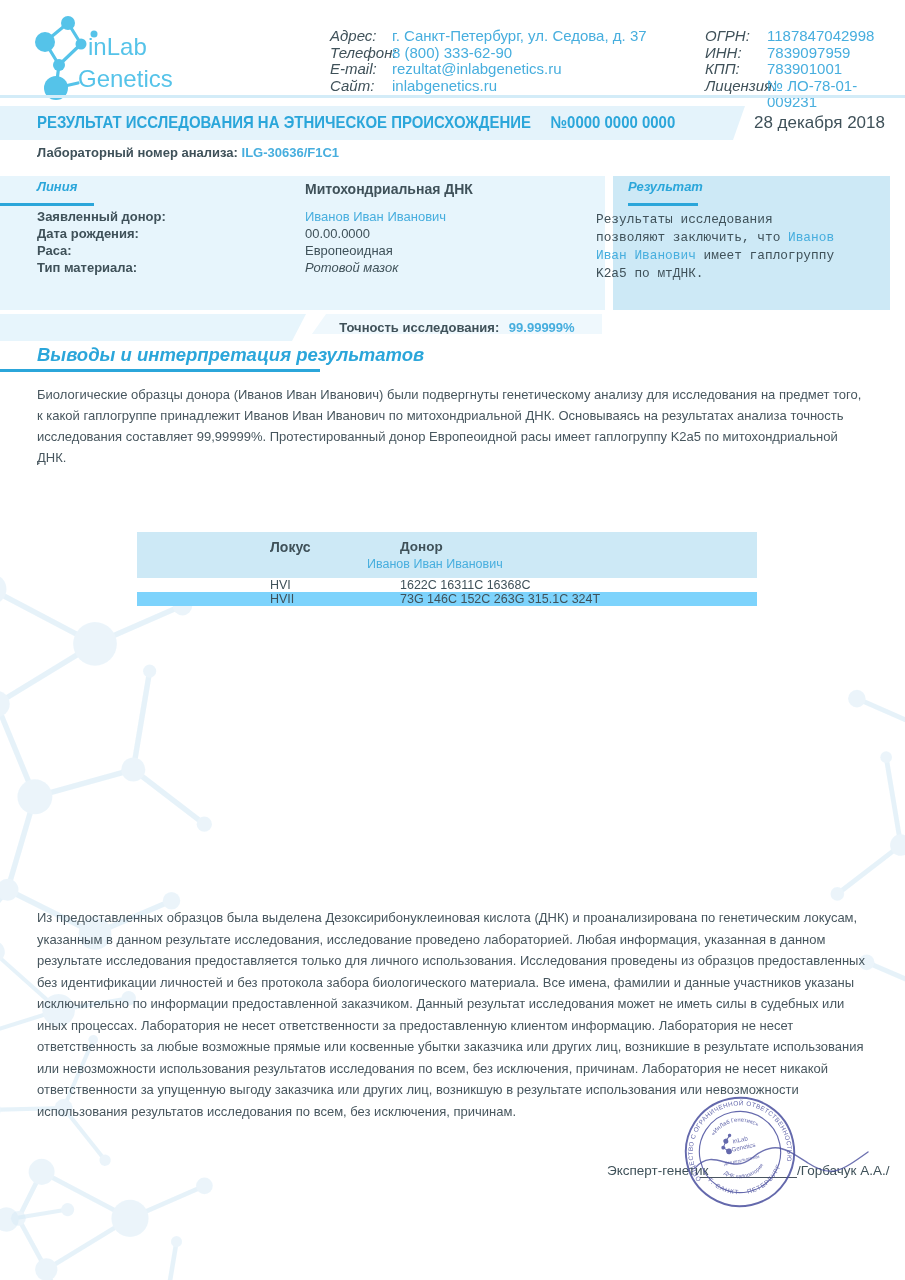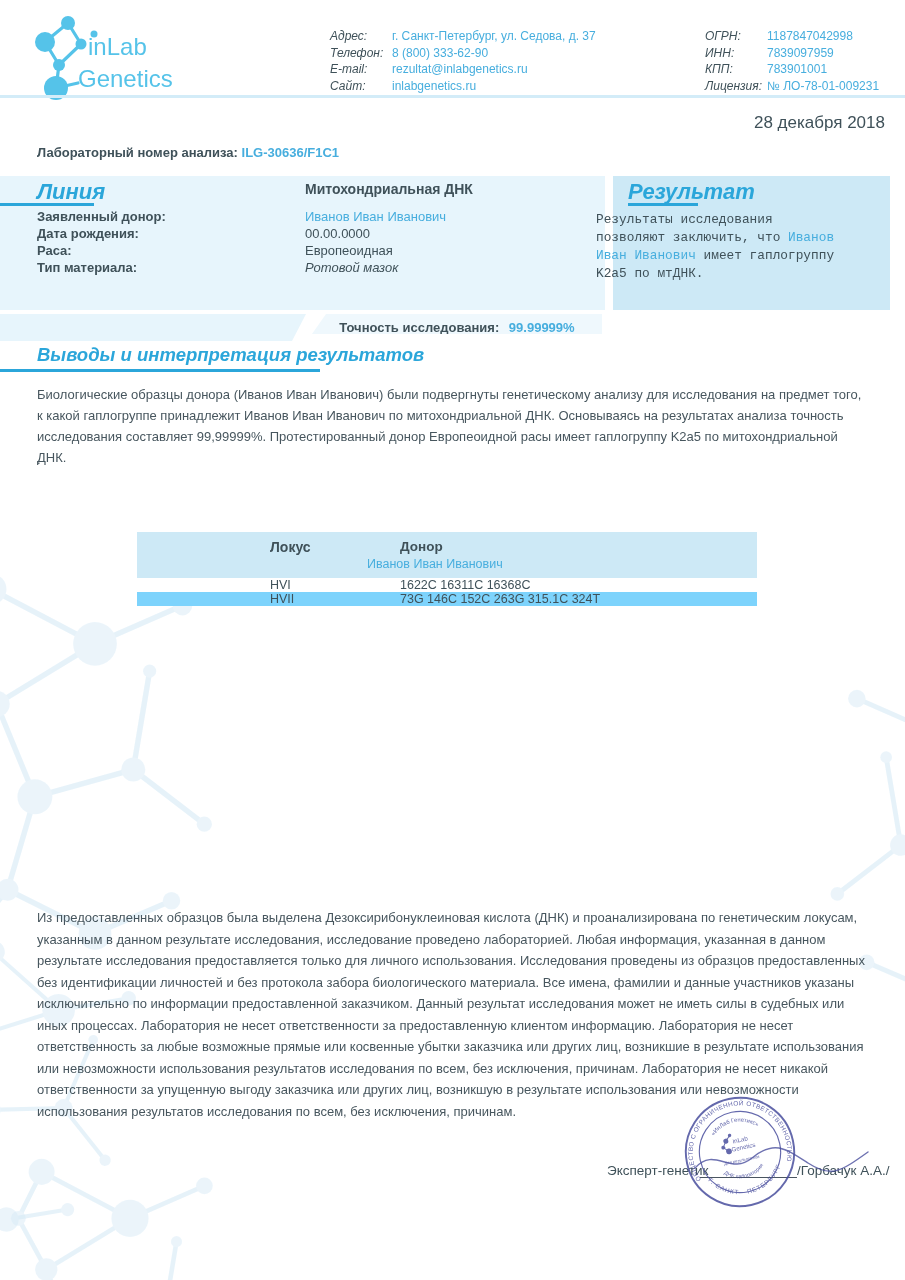--- a/index.html
+++ b/index.html
@@ -1,37 +1,37 @@
 <!DOCTYPE html>
 <html><head>
 <meta charset="utf-8">
 <style>
   html,body{margin:0;padding:0;background:#fff;}
   .page{position:relative;width:905px;height:1280px;background:#fff;overflow:hidden;
         font-family:"Liberation Sans",sans-serif;color:#47565e;}
   .abs{position:absolute;}
   
-  .c-row{display:flex;line-height:16.5px;font-size:12px;}
+  .c-row{display:flex;line-height:16.5px;font-size:15px;}
   .c-lbl{width:62px;font-style:italic;color:#3f5159;}
   .c-val{color:#47aede;}
   
   .divider{left:0;top:95px;width:905px;height:3px;background:#d3ecf8;z-index:1;}
   
   .titlebar{left:0;top:106px;width:745px;height:34px;background:#e4f3fb;z-index:1;
             clip-path:polygon(0 0,100% 0,calc(100% - 12px) 100%,0 100%);}
   .titlebar-inner{position:absolute;left:37px;top:0;height:34px;line-height:34px;white-space:nowrap;
             transform:scaleX(.88);transform-origin:left center;font-weight:bold;font-size:17px;color:#2ba6da;}
   .title-num{margin-left:22px;}
   .doc-date{top:106px;right:20px;height:34px;line-height:34px;font-size:17px;color:#3f5159;z-index:1;}
   .labnum{left:37px;top:145px;font-size:13px;font-weight:bold;color:#3f5159;z-index:1;}
   .labnum .blue{color:#47aede;}
   
   .panel-left{left:0;top:176px;width:605px;height:134px;background:#e7f5fc;z-index:1;}
   .panel-right{left:613px;top:176px;width:277px;height:134px;background:#cde9f6;z-index:1;}
-  .sec-head{font-style:italic;font-weight:bold;font-size:22px;color:#2ba6da;z-index:2;}
+  .sec-head{font-style:italic;font-weight:bold;font-size:13px;color:#2ba6da;z-index:2;}
   .sec-underline{height:3px;background:#2ba6da;z-index:2;}
   .subject{left:305px;top:181px;font-size:14px;font-weight:bold;color:#3f5159;z-index:2;text-align:center;}
   .kv-rows{left:37px;top:208px;z-index:2;}
   .kv-row{line-height:17px;font-size:13px;}
   .kv-lbl{display:inline-block;width:268px;font-weight:bold;color:#3f5159;}
   .kv-val{color:#3f5159;}
   .kv-val.blue{color:#47aede;}
   .kv-val.italic{font-style:italic;}
   .result-text{left:596px;top:211px;width:252px;font-size:12.8px;line-height:18px;color:#3f5159;z-index:2;font-family:Liberation Mono, monospace;}
   .result-text .blue{color:#47aede;}
@@ -166,20 +166,25 @@
         <span class="c-val">783901001</span>
       </div>
     <div class="c-row">
         <span class="c-lbl">Лицензия:</span>
         <span class="c-val">№ ЛО-78-01-009231</span>
       </div>
   </div>
 
   <div class="abs divider"></div>
 
+  <div class="abs titlebar">
+    <div class="titlebar-inner">
+      <span>РЕЗУЛЬТАТ ИССЛЕДОВАНИЯ НА ЭТНИЧЕСКОЕ ПРОИСХОЖДЕНИЕ</span><span class="title-num">№0000 0000 0000</span>
+    </div>
+  </div>
   <div class="abs doc-date">28 декабря 2018</div>
 
   <div class="abs labnum">
     <span>Лабораторный номер анализа:</span>
     <span class="blue">ILG-30636/F1C1</span>
   </div>
 
   <div class="abs panel-left"></div>
   <div class="abs sec-head" style="left:37px;top:179px">Линия</div>
   <div class="abs sec-underline" style="left:0;top:203px;width:94px"></div>

